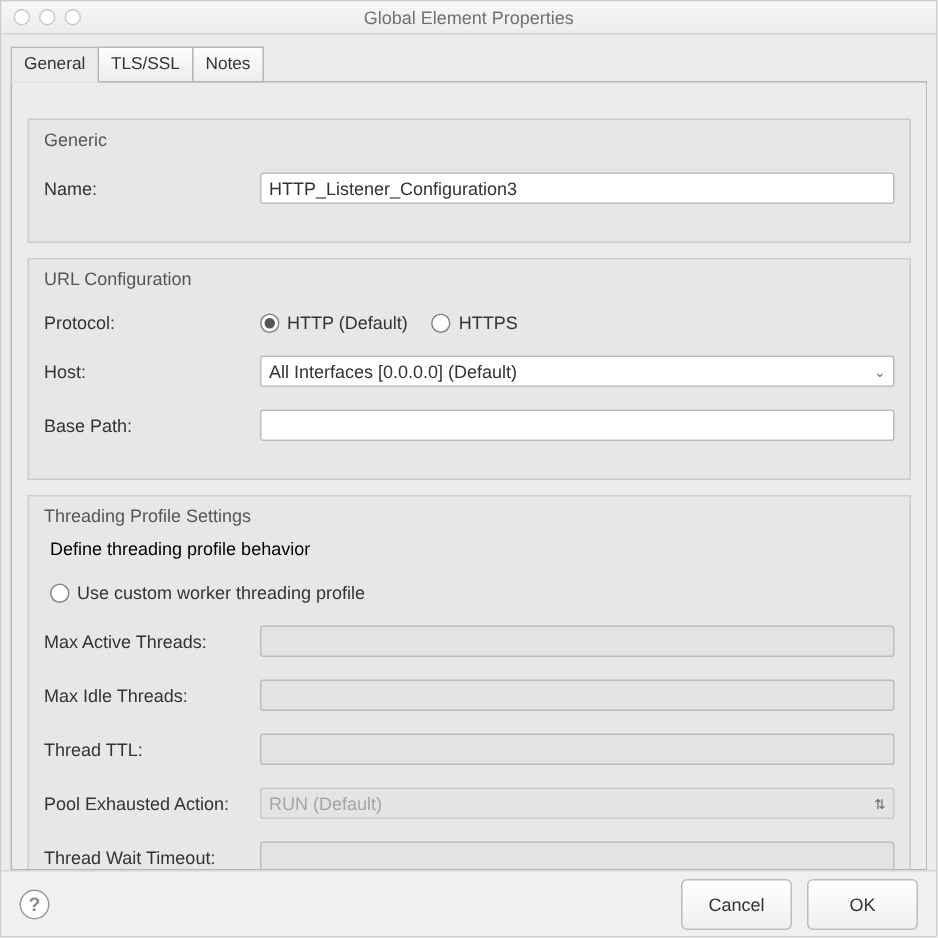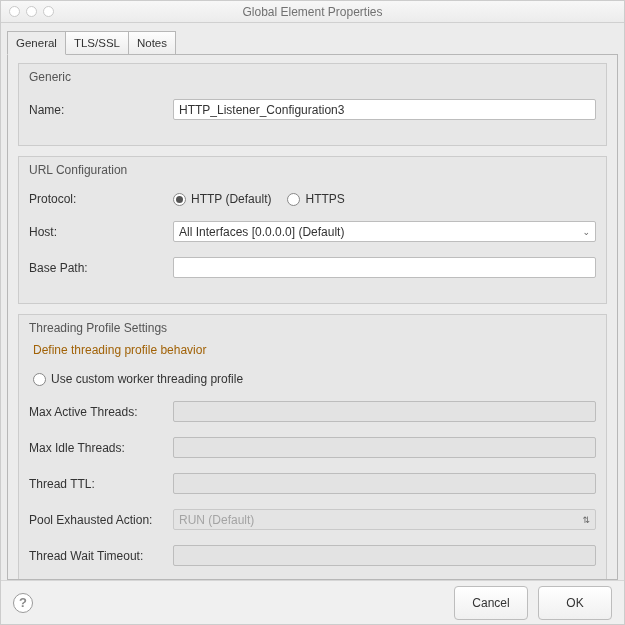--- a/index.html
+++ b/index.html
@@ -10,33 +10,33 @@
   .tdot { width:11px; height:11px; border-radius:50%; background:#fff; border:1px solid #c9c9c9; }
   .titlebar-title { position:absolute; left:0; right:0; text-align:center; font-size:12px; color:#717171; }
   .header { background:#fff; padding:12px 14px 10px 14px; border-bottom:1px solid #e5e5e5; }
   .header h1 { margin:0 0 4px 0; font-size:15px; font-weight:bold; color:#222; }
   .header .sub { font-size:12px; color:#444; margin-left:4px; }
   .body-area { flex:1; display:flex; background:#ececec; overflow:hidden; }
   .content { flex:1; padding:8px 6px 0 6px; display:flex; flex-direction:column; overflow:hidden; }
   .tabs { display:flex; }
   .tab { padding:5px 8px; font-size:11.5px; border:1px solid #b7b7b7; background:linear-gradient(#fdfdfd,#ededed); margin-right:-1px; cursor:pointer; color:#333; }
   .tab.active { background:#ececec; border-bottom-color:#ececec; position:relative; z-index:2; }
-  .tabpanel { flex:1; border:1px solid #b7b7b7; background:#ececec; margin-top:-1px; padding:8px 10px; overflow:auto; position:relative; }
+  .tabpanel { flex:1; border:1px solid #b7b7b7; background:#ececec; margin-top:-1px; padding:24px 10px; overflow:auto; position:relative; }
   fieldset { border:1px solid #ccc; background:#e7e7e7; border-radius:0; margin:0 0 10px 0; padding:8px 10px 10px 10px; }
   fieldset > .legend { font-size:12px; color:#555; margin:-2px 0 8px 0; }
   .row { display:flex; align-items:center; margin:15px 0; gap:6px; }
   .row .lbl { width:138px; font-size:12px; color:#333; }
   .row input[type=text], .row select { flex:1; height:21px; border:1px solid #bdbdbd; background:#fff; padding:2px 5px; font-size:12px; color:#333; border-radius:2px; }
   .row input[readonly], .row input.disabled, .row select.disabled { background:#e3e3e3; color:#888; }
   .radio-holder { display:flex; align-items:flex-start; gap:16px; }
   .radio { display:inline-flex; align-items:center; gap:5px; font-size:12px; color:#333; }
   .radio-outer { width:13px; height:13px; border-radius:50%; border:1px solid #888; background:#fff; display:inline-flex; align-items:center; justify-content:center; }
   .radio-inner { width:7px; height:7px; border-radius:50%; background:#555; display:none; }
   .radio.selected .radio-inner { display:block; }
-  .subhead { font-size:12px; color:#a16207; margin:4px 0 8px 4px; }
+  .subhead { font-size:12px; color:#000000; margin:4px 0 8px 4px; }
   .footer { height:44px; background:#f0f0f0; border-top:1px solid #d6d6d6; display:flex; align-items:center; padding:0 12px; }
   .help { width:20px; height:20px; border:1.3px solid #9a9a9a; border-radius:50%; color:#8a8a8a; display:flex; align-items:center; justify-content:center; font-size:13px; font-weight:bold; cursor:pointer; background:#fff; }
   .footer-spacer { flex:1; }
   .btn { min-width:74px; height:34px; border:1px solid #bdbdbd; border-radius:4px; background:linear-gradient(#fff,#f0f0f0); font-size:12px; color:#333; cursor:pointer; margin-left:10px; }
   .sel-wrap { flex:1; position:relative; display:flex; }
   .sel-wrap select { width:100%; appearance:none; -webkit-appearance:none; padding-right:18px; }
   .sel-caret { position:absolute; right:6px; top:50%; transform:translateY(-50%); pointer-events:none; color:#666; font-size:9px; }
   .tabpanel::-webkit-scrollbar { width:14px; }
 </style>
 </head>

